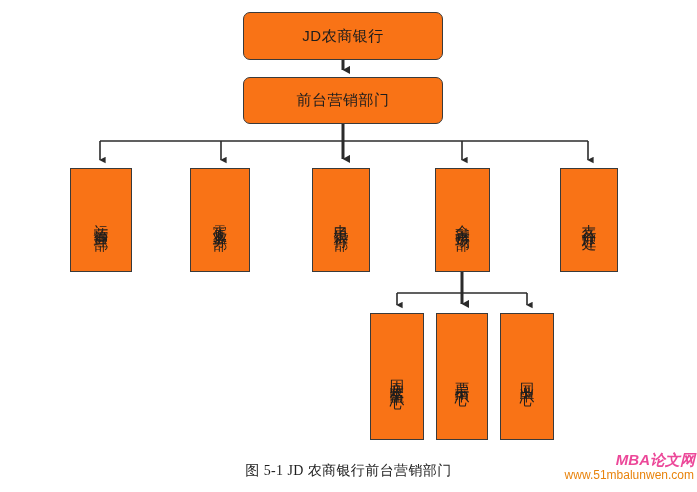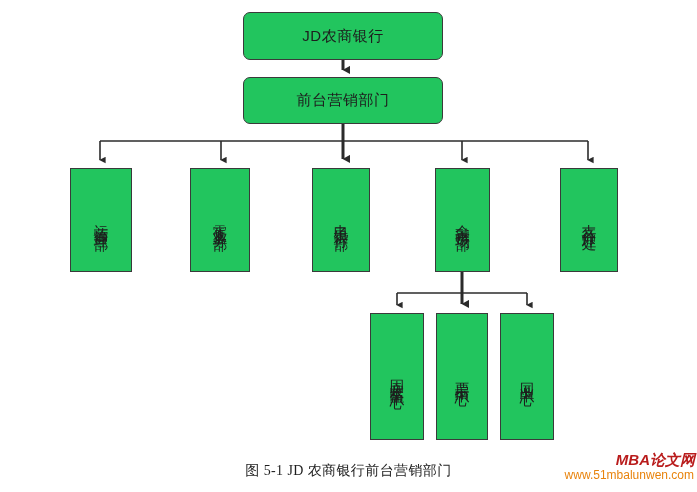--- a/index.html
+++ b/index.html
@@ -29,21 +29,21 @@
     left: 0; top: 0;
     width: 697px;
     height: 492px;
     pointer-events: none;
   }
 
   
   .node {
     position: absolute;
     box-sizing: border-box;
-    background: #22c55e;
+    background: #f97316;
     border: 1.6px solid #3a3a3a;
     display: flex;
     align-items: center;
     justify-content: center;
     text-align: center;
   }
   .node.rounded {
     border-radius: 7px;
     border-width: 1.5px;
   }
@@ -100,21 +100,21 @@
     top: 452px;
     text-align: right;
     line-height: 1.05;
   }
   #watermark-brand {
     display: block;
     font-family: "Liberation Sans", "DejaVu Sans", sans-serif;
     font-style: italic;
     font-weight: bold;
     font-size: 15px;
-    color: #b91c1c;
+    color: #ec4899;
     letter-spacing: 0px;
   }
   #watermark-url {
     display: block;
     font-family: "Liberation Sans", "DejaVu Sans", sans-serif;
     font-size: 12px;
     color: #e8830c;
     margin-top: 1px;
     margin-right: 1px;
   }

